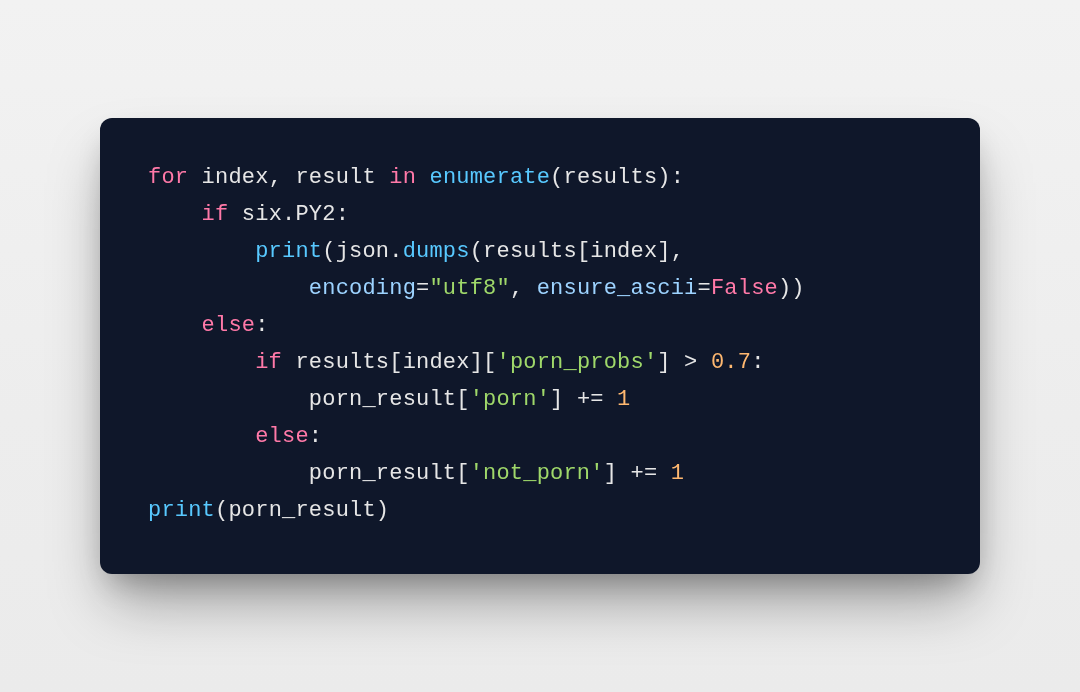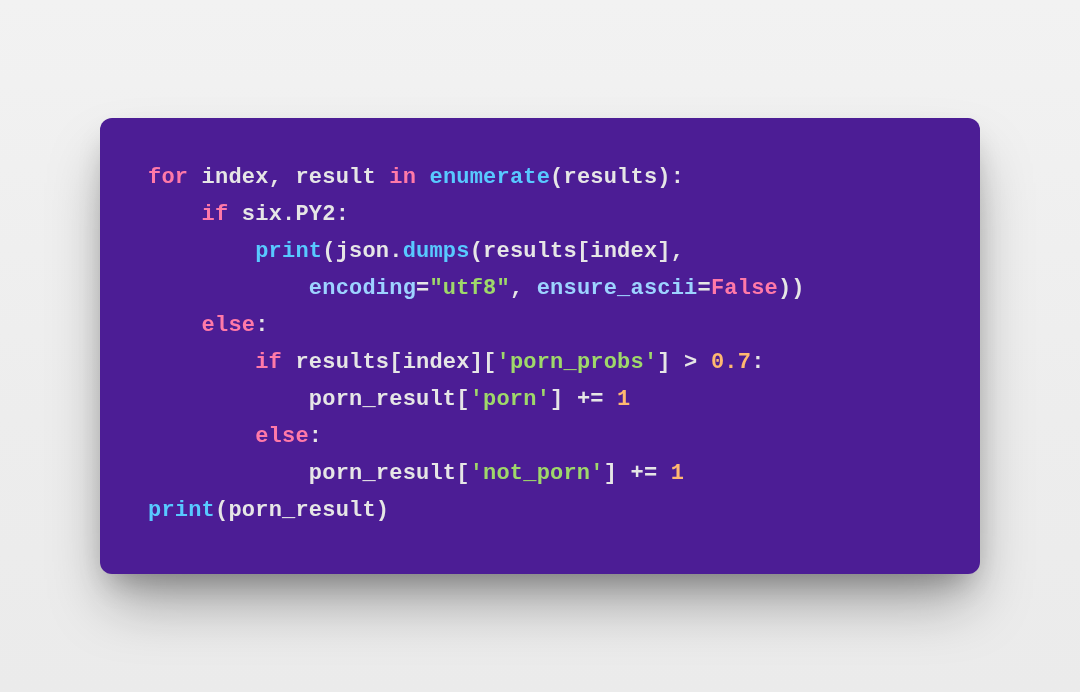--- a/index.html
+++ b/index.html
@@ -7,26 +7,25 @@
     width: 1080px;
     height: 692px;
     background: #efefef;
     background: linear-gradient(180deg, #f2f2f2 0%, #ededed 60%, #ebebeb 100%);
     display: flex;
     align-items: center;
     justify-content: center;
     font-family: 'SF Mono', 'Menlo', 'Consolas', 'Liberation Mono', monospace;
   }
   .code-card {
-    background: #4c1d95;
+    background: #0f172a;
     border-radius: 12px;
     padding: 42px 48px 44px 48px;
     box-shadow: 0 35px 60px -10px rgba(0,0,0,0.35), 0 15px 30px -10px rgba(0,0,0,0.25);
     width: 880px;
-    font-weight: bold;
   }
   pre.code {
     font-family: 'SF Mono', 'Menlo', 'Consolas', 'Liberation Mono', monospace;
     font-size: 22px;
     line-height: 1.68;
     color: #e6e6e6;
     white-space: pre;
     letter-spacing: 0.2px;
   }
   .kw     { color: #ff79a8; }      

